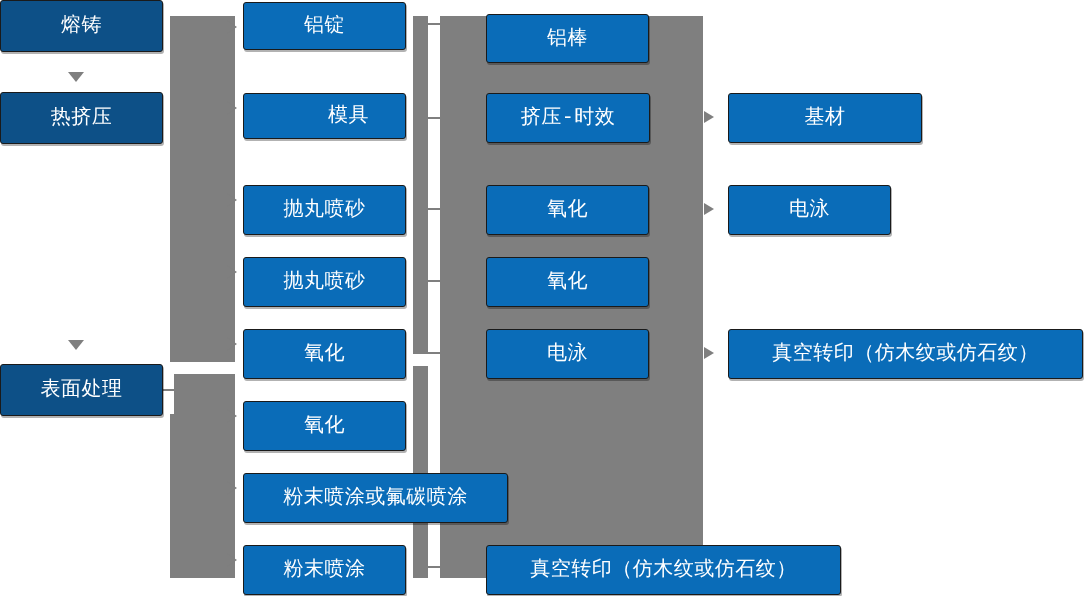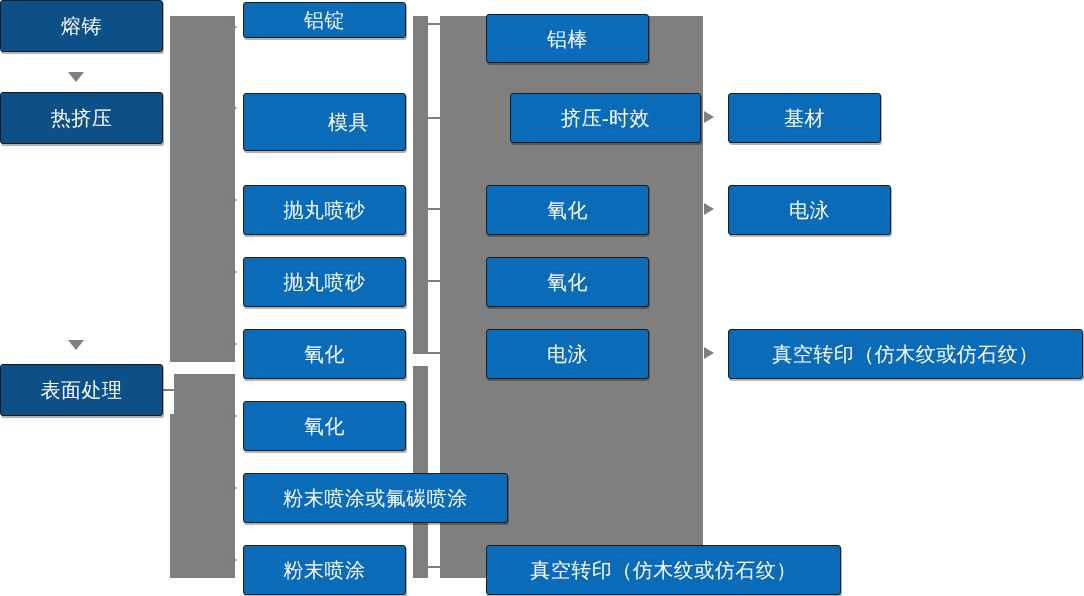--- a/index.html
+++ b/index.html
@@ -5,21 +5,21 @@
   html, body {
     margin: 0;
     padding: 0;
     background: #ffffff;
   }
   #canvas {
     position: relative;
     width: 1084px;
     height: 596px;
     background: #ffffff;
-    font-family: Liberation Serif, serif;
+    font-family: Liberation Mono, monospace;
     overflow: hidden;
   }
   
   .band {
     position: absolute;
     background: #7f7f7f;
   }
 
   
   .arrow {
@@ -114,25 +114,25 @@
   </div>
 
   <div class="node dark" style="left:0px; top:364px; width:163px; height:52px;">
     <span class="lbl">表面处理</span>
   </div>
 
   <div class="node dark" style="left:0px; top:92px; width:163px; height:52px;">
     <span class="lbl">热挤压</span>
   </div>
 
-  <div class="node bright" style="left:243px; top:2px; width:163px; height:36px;">
+  <div class="node bright" style="left:243px; top:2px; width:163px; height:48px;">
     <span class="lbl">铝锭</span>
   </div>
 
-  <div class="node bright" style="left:243px; top:93px; width:163px; height:58px;padding-left:48px;">
+  <div class="node bright" style="left:243px; top:93px; width:163px; height:46px;padding-left:48px;">
     <span class="lbl">模具</span>
   </div>
 
   <div class="node bright" style="left:243px; top:185px; width:163px; height:50px;">
     <span class="lbl">抛丸喷砂</span>
   </div>
 
   <div class="node bright" style="left:243px; top:257px; width:163px; height:50px;">
     <span class="lbl">抛丸喷砂</span>
   </div>
@@ -150,41 +150,41 @@
   </div>
 
   <div class="node bright" style="left:243px; top:545px; width:163px; height:50px;justify-content:center;">
     <span class="lbl">粉末喷涂</span>
   </div>
 
   <div class="node bright" style="left:486px; top:2px; width:163px; height:49px;margin-top:12px;">
     <span class="lbl">铝棒</span>
   </div>
 
-  <div class="node bright" style="left:486px; top:93px; width:191px; height:50px;margin-left:24px;">
+  <div class="node bright" style="left:486px; top:93px; width:164px; height:50px;">
     <span class="lbl">挤压-时效</span>
   </div>
 
   <div class="node bright" style="left:486px; top:185px; width:163px; height:50px;">
     <span class="lbl">氧化</span>
   </div>
 
   <div class="node bright" style="left:486px; top:257px; width:163px; height:50px;">
     <span class="lbl">氧化</span>
   </div>
 
   <div class="node bright" style="left:486px; top:329px; width:163px; height:50px;">
     <span class="lbl">电泳</span>
   </div>
 
   <div class="node bright" style="left:486px; top:545px; width:355px; height:50px;">
     <span class="lbl">真空转印（仿木纹或仿石纹）</span>
   </div>
 
-  <div class="node bright" style="left:728px; top:93px; width:153px; height:50px;">
+  <div class="node bright" style="left:728px; top:93px; width:194px; height:50px;">
     <span class="lbl">基材</span>
   </div>
 
   <div class="node bright" style="left:728px; top:185px; width:163px; height:50px;">
     <span class="lbl">电泳</span>
   </div>
 
   <div class="node bright" style="left:728px; top:329px; width:355px; height:50px;">
     <span class="lbl">真空转印（仿木纹或仿石纹）</span>
   </div>

